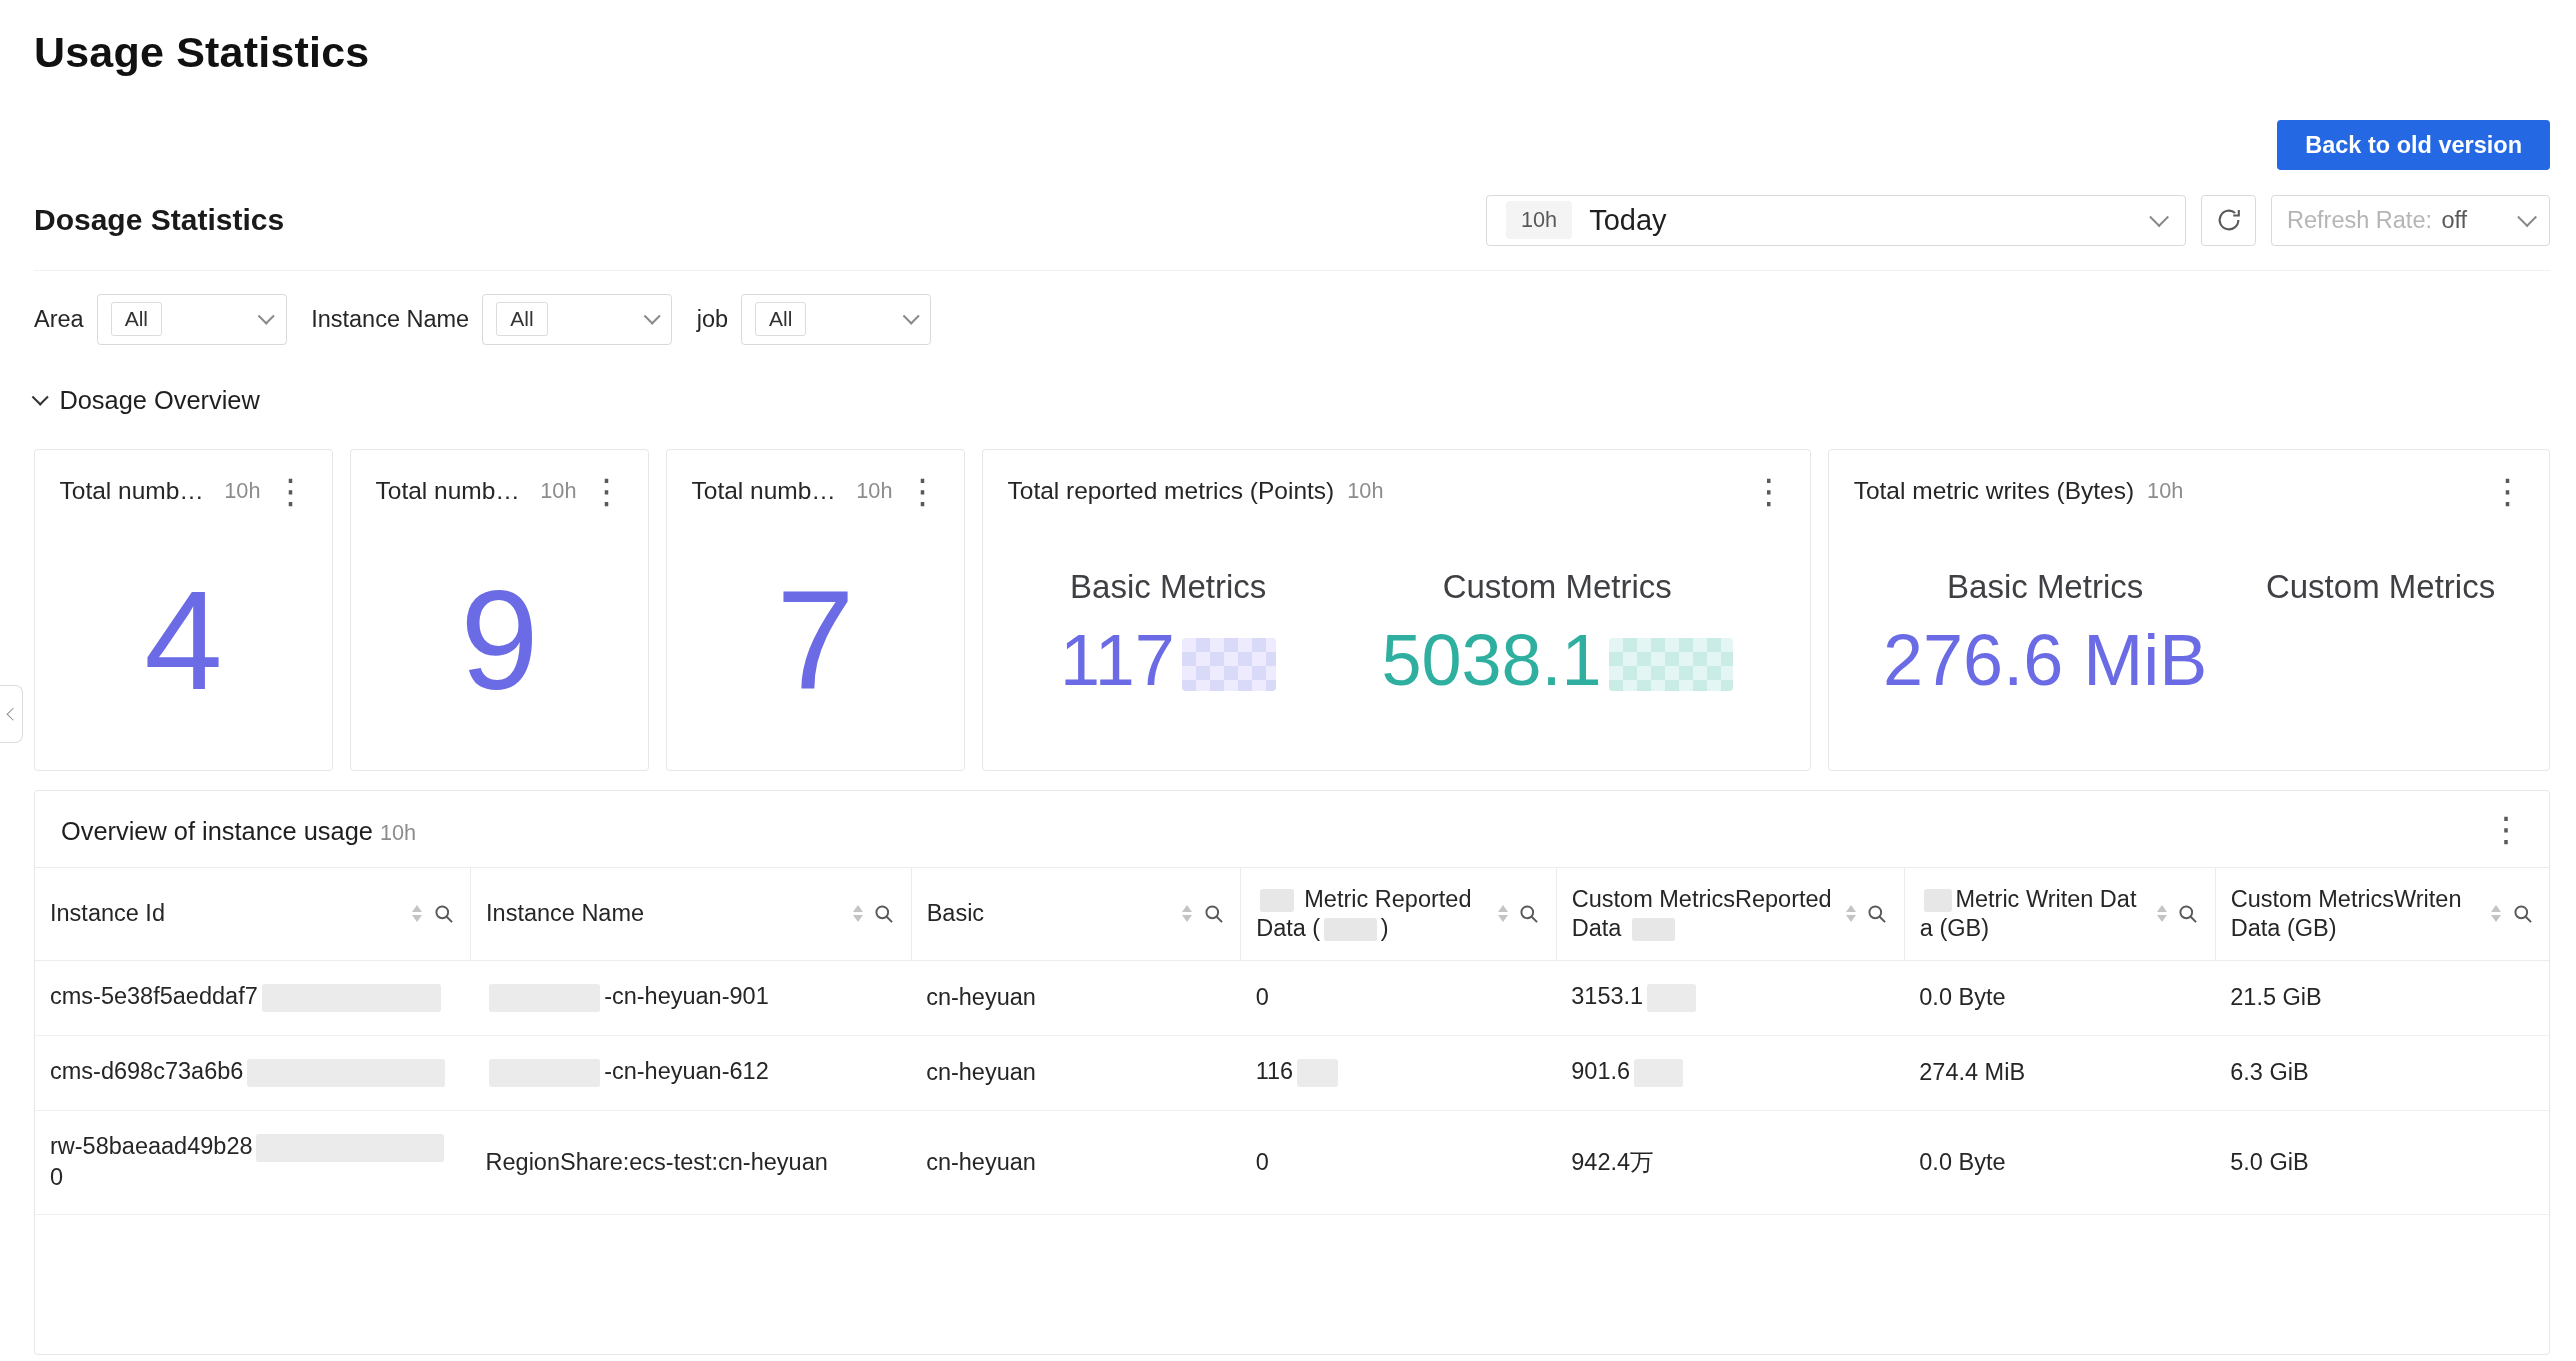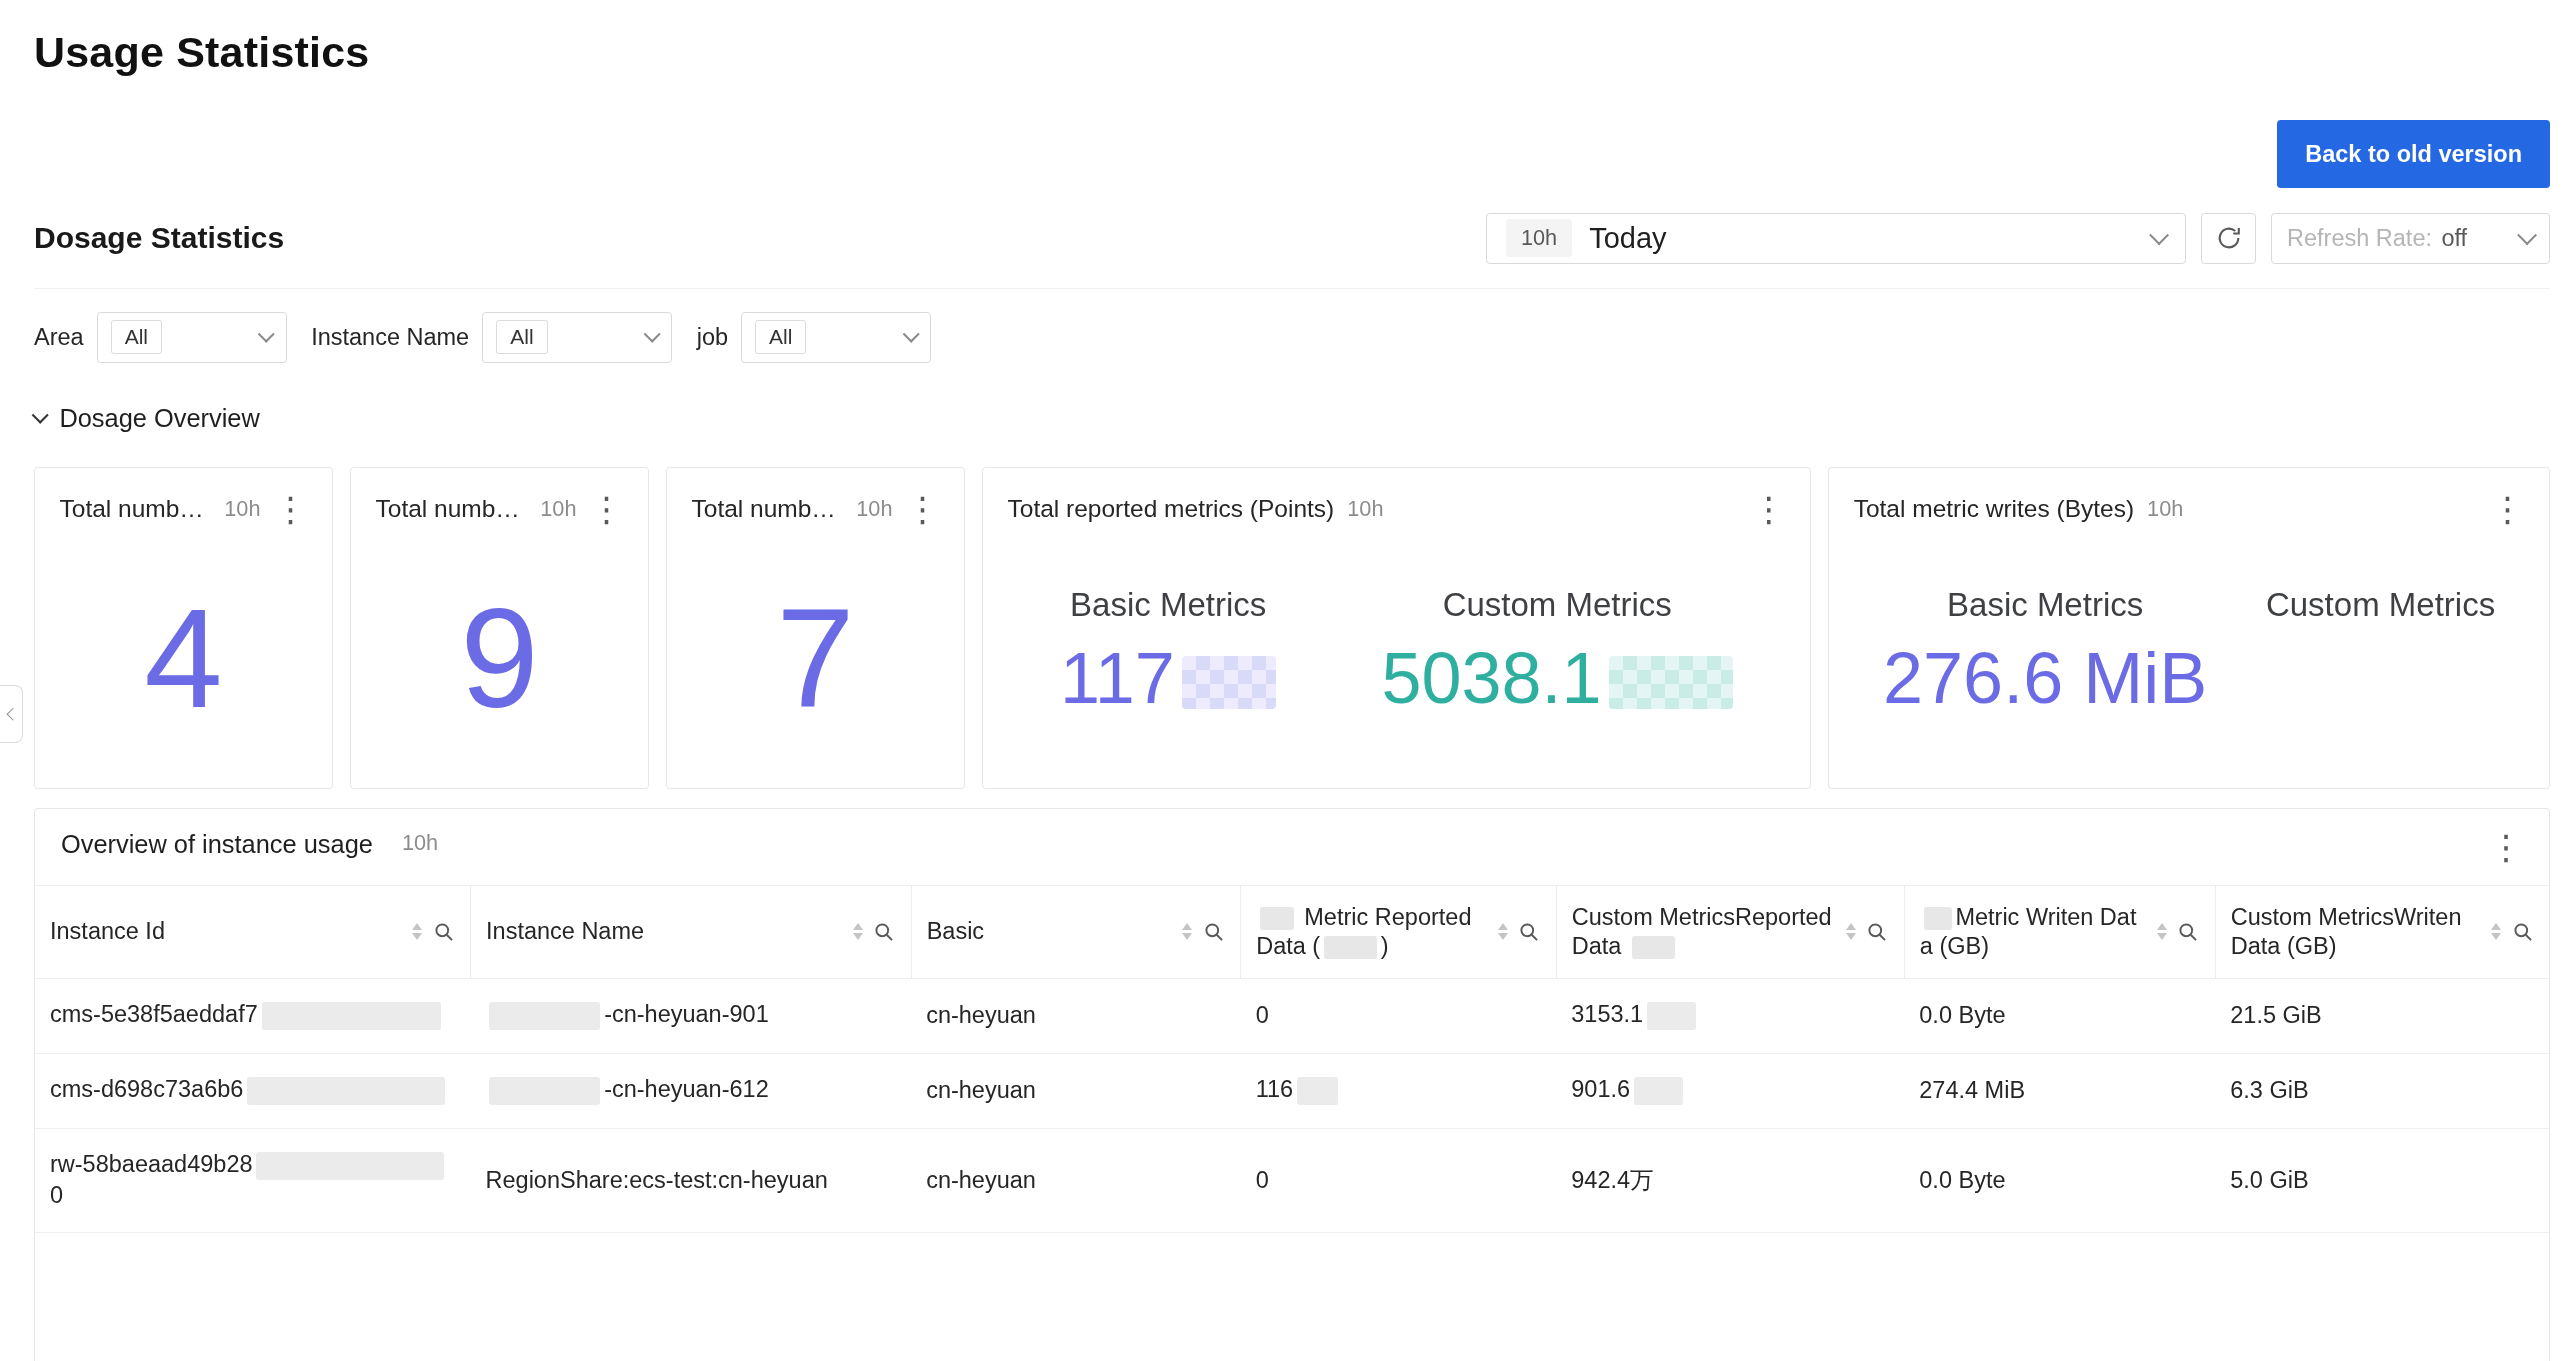--- a/index.html
+++ b/index.html
@@ -12,21 +12,21 @@
 
   
   .page-header{padding:28px 34px 0}
   .page-header h1{margin:0;font-size:43px;font-weight:700;color:#111;letter-spacing:0.2px}
 
   .content{padding:0 26px 0 34px}
 
   .toolbar-row{display:flex;justify-content:flex-end;margin-top:43px}
   .back-btn{
     background:#2468E4;color:#fff;border:none;border-radius:3.8px;
-    height:68px;padding:0 28px;font-size:23.5px;font-weight:600;cursor:pointer;
+    height:50px;padding:0 28px;font-size:23.5px;font-weight:600;cursor:pointer;
   }
 
   .section-row{
     display:flex;justify-content:space-between;align-items:center;
     margin-top:24.5px;padding-bottom:24.5px;border-bottom:0.9px solid #F0F0F0;gap:36px;
   }
   .section-title{margin:0;font-size:30px;font-weight:600;color:#1a1a1a}
   .controls{display:flex;align-items:center;gap:15px}
 
   .time-select{
@@ -89,21 +89,21 @@
   .metric-label{font-size:33px;color:#3F4043}
   .metric-value{margin-top:15px;font-size:72px;font-weight:500;line-height:1.1}
   .metric-value.purple{color:#6B6BE5}
   .metric-value.teal{color:#2EAF9F}
   .mosaic{display:inline-block;height:53px;vertical-align:-5.6px;margin-left:7.5px;border-radius:3.8px}
   .mosaic.purple{width:94px;background:repeating-conic-gradient(#D9D9F8 0% 25%, #EDEBFD 0% 50%);background-size:28px 28px}
   .mosaic.teal{width:124px;background:repeating-conic-gradient(#C9ECE7 0% 25%, #E4F6F3 0% 50%);background-size:28px 28px}
 
   
   .table-card{border:0.9px solid #E6E6E6;border-radius:3.8px;margin-top:19px;min-height:563px;background:#fff}
-  .table-head{display:flex;align-items:flex-start;gap:29px;padding:21px 26px}
+  .table-head{display:flex;align-items:flex-end;gap:7px;padding:21px 26px}
   .table-title{font-size:25.4px;color:#1f1f1f}
 
   table.instance-table{width:100%;border-collapse:collapse;table-layout:fixed}
   .instance-table th{
     text-align:left;padding:17px 15px;border-top:0.9px solid #ECECEC;border-bottom:0.9px solid #ECECEC;
     font-weight:400;vertical-align:middle;background:#fff;
   }
   .instance-table th + th{border-left:0.9px solid #ECECEC}
   .instance-table th:nth-child(1){width:17.6%}
   .instance-table th:nth-child(2){width:17.8%}

